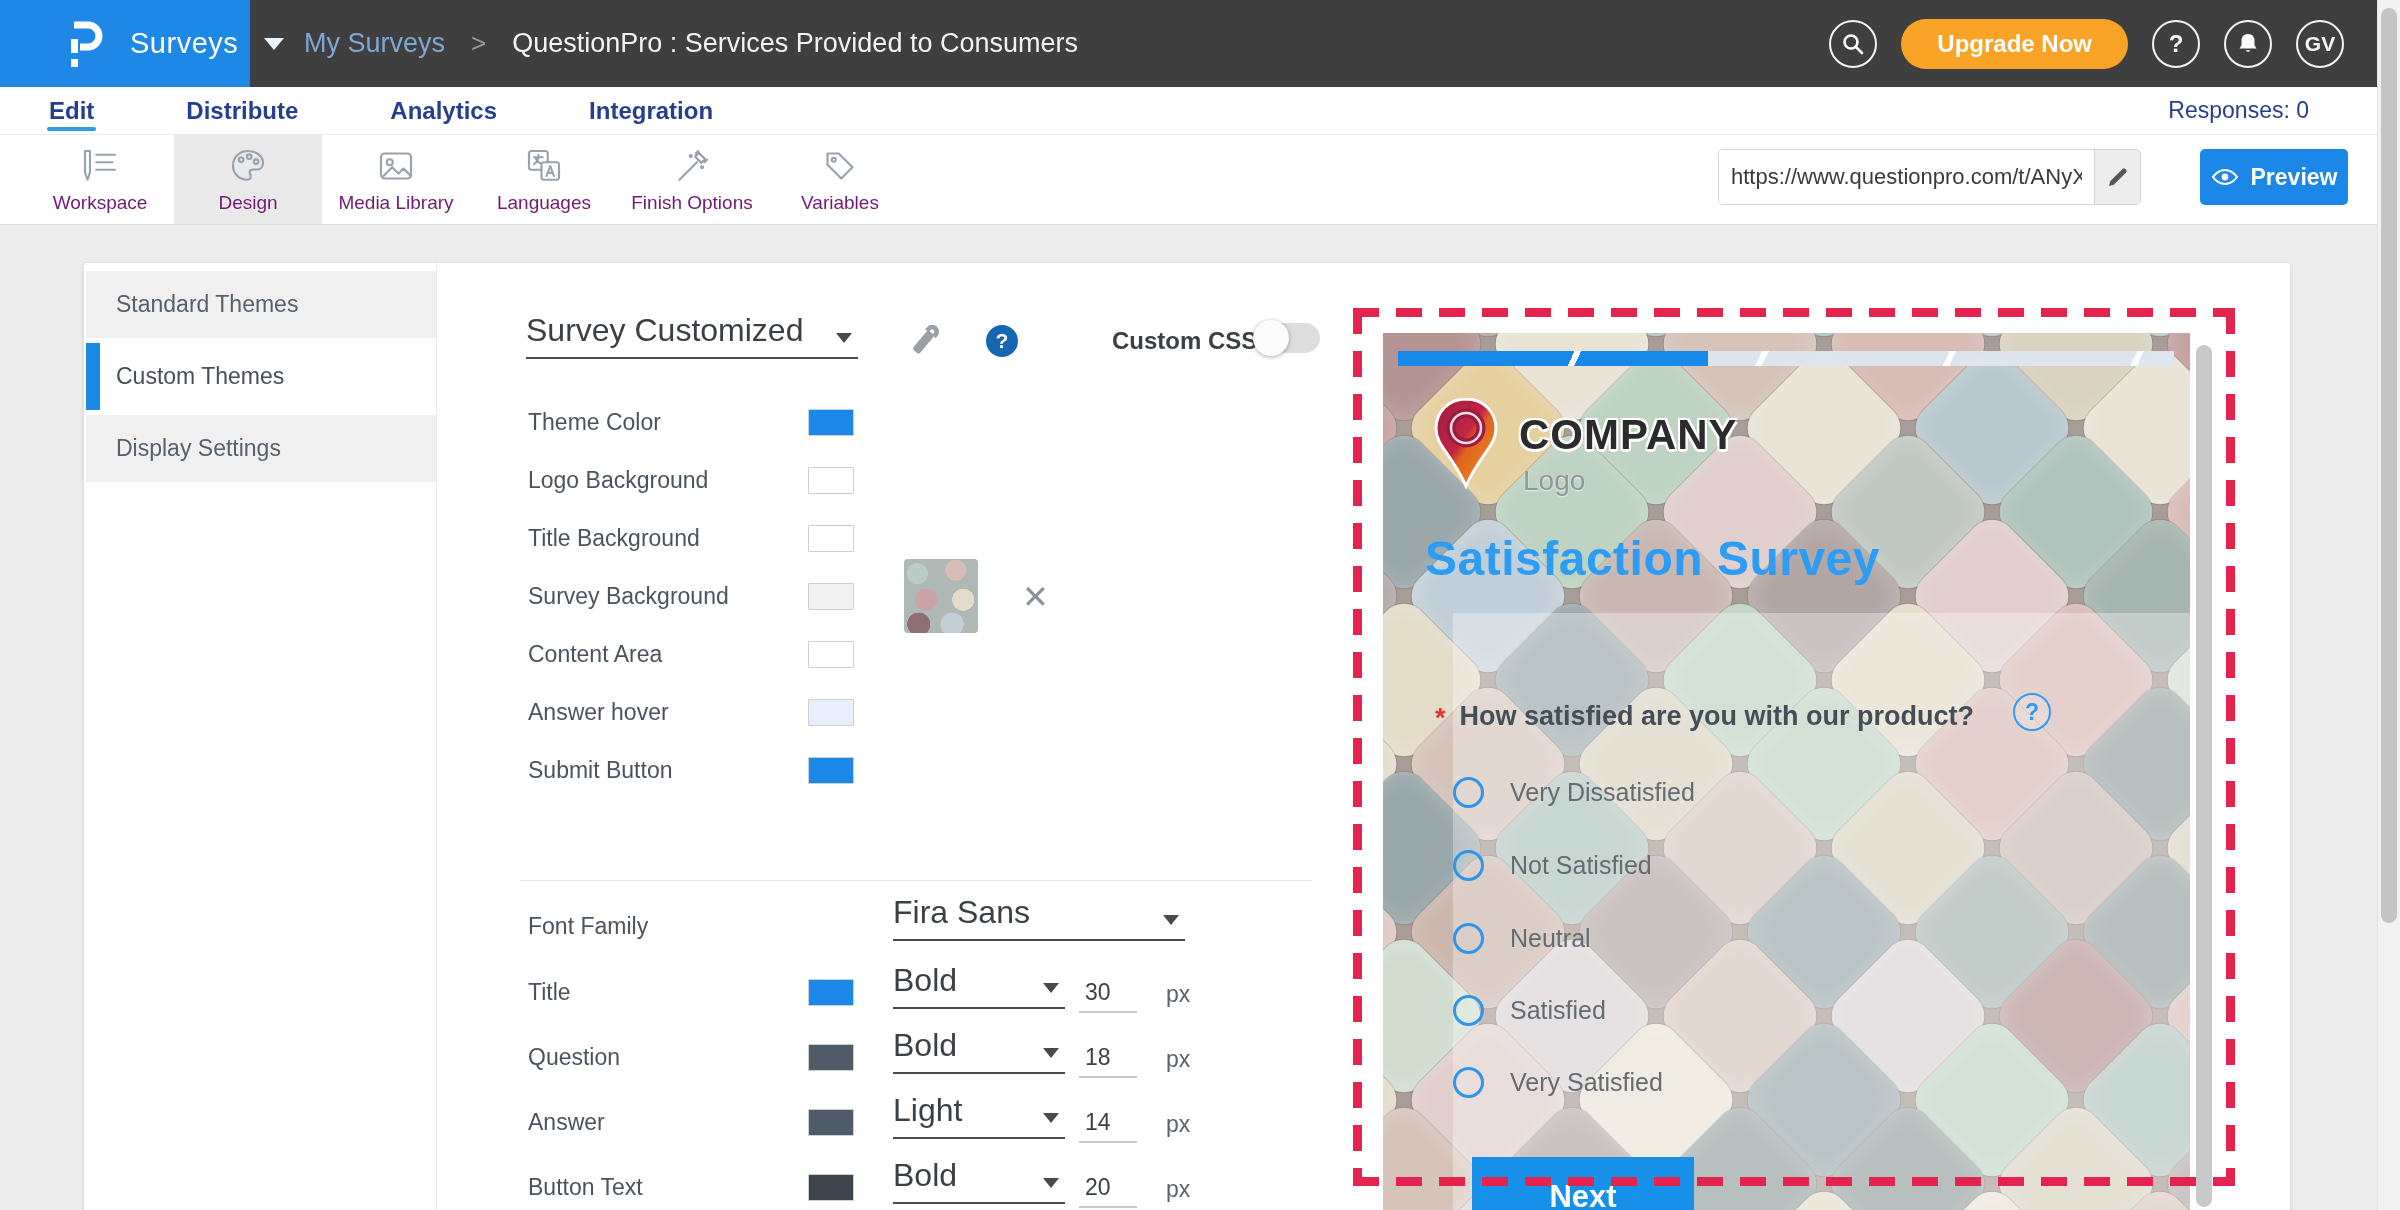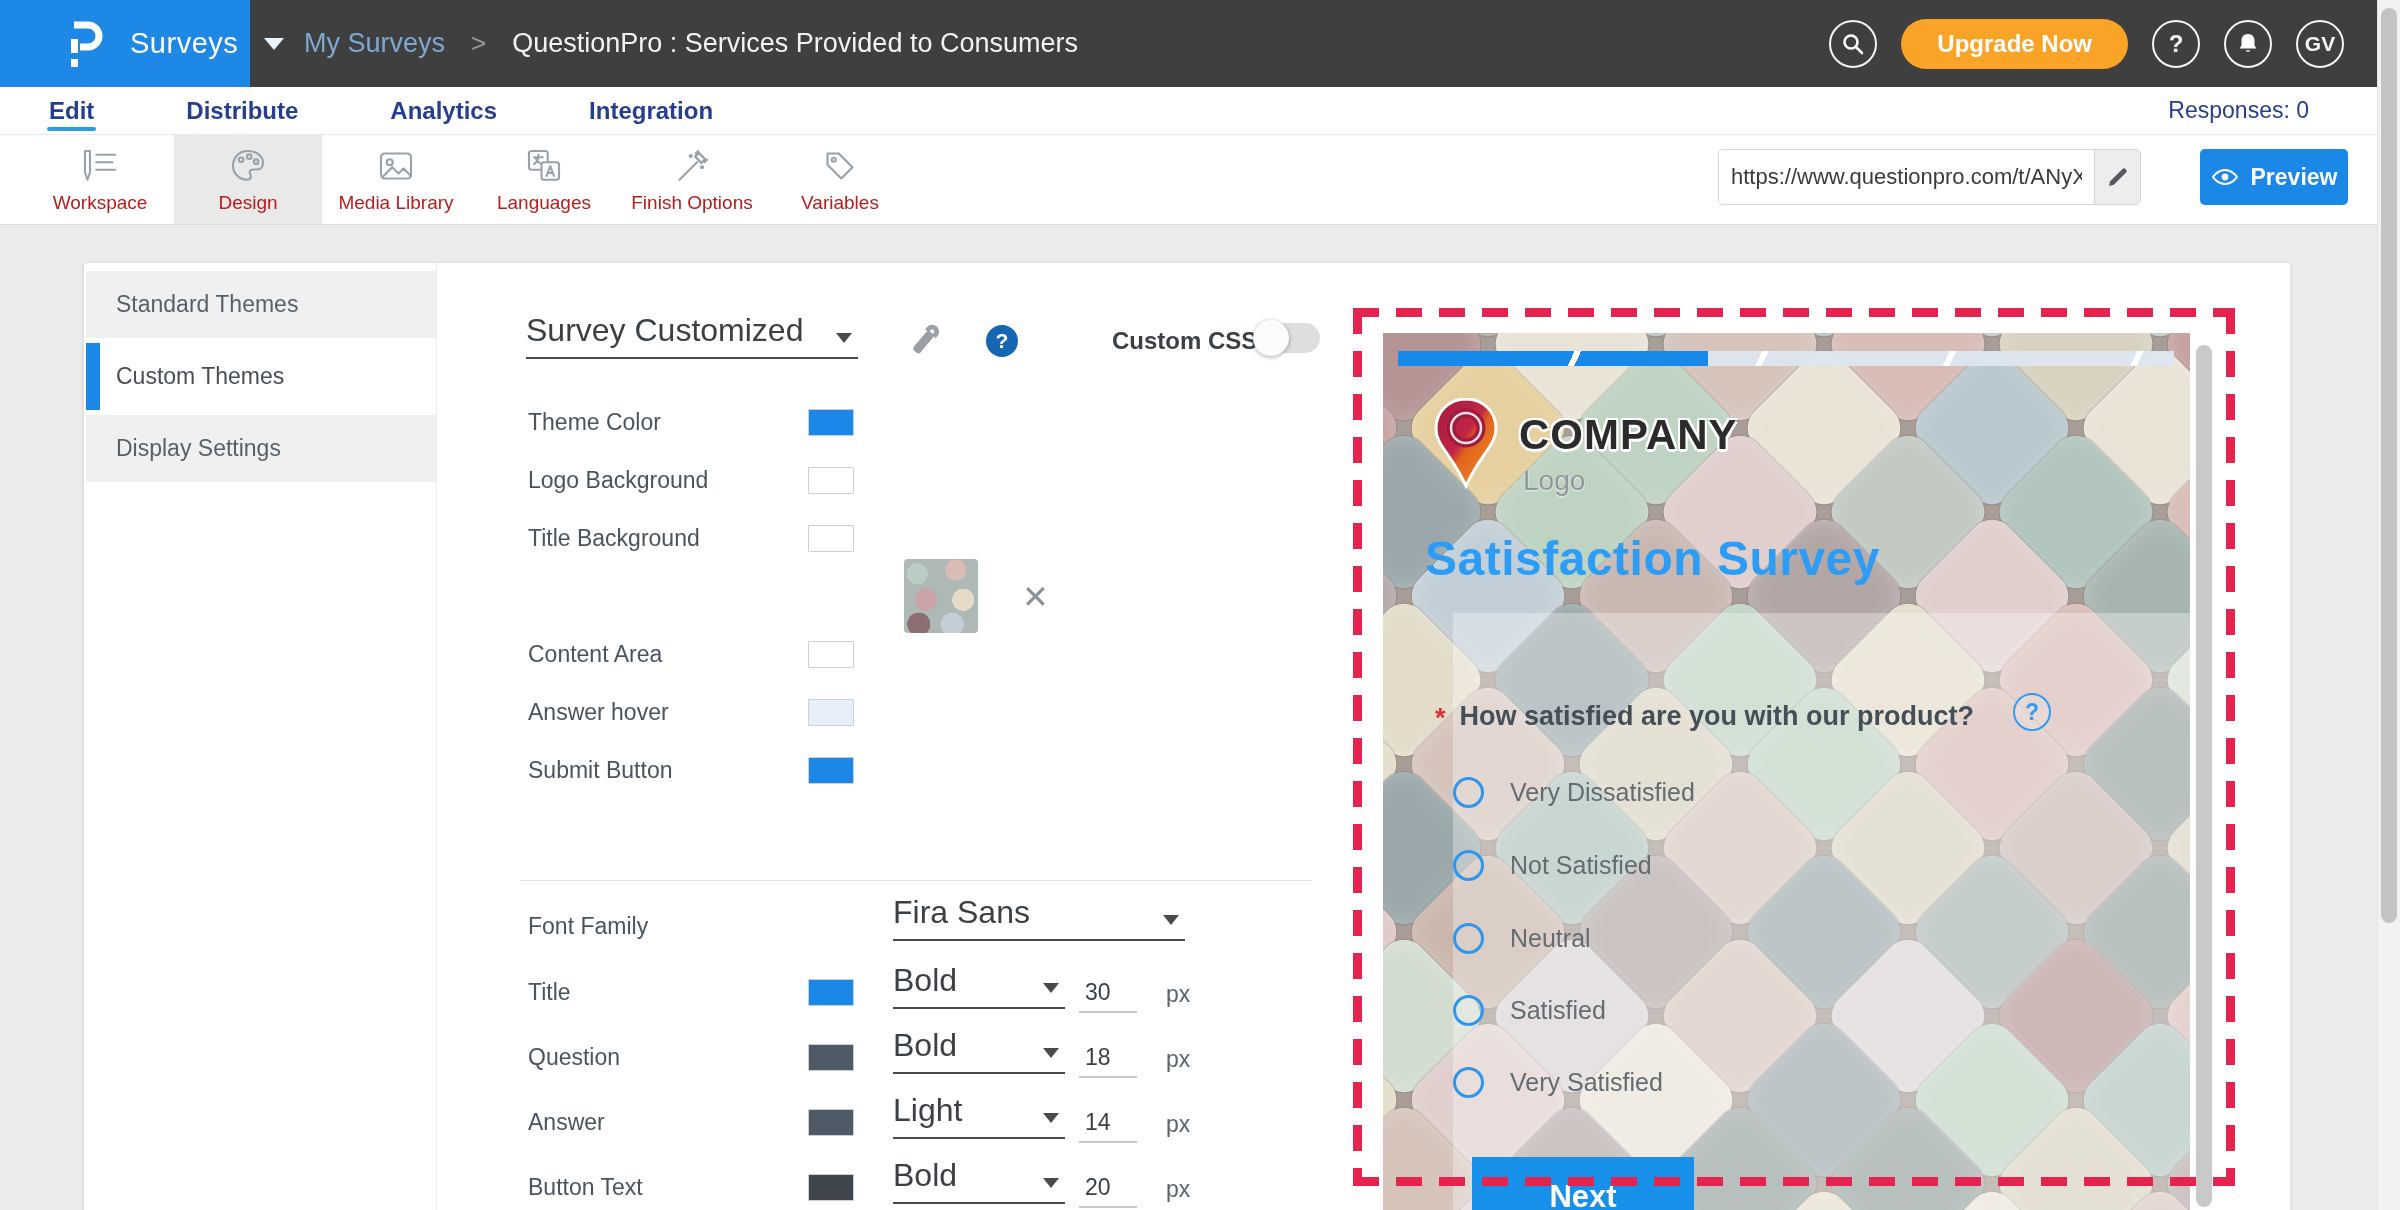--- a/index.html
+++ b/index.html
@@ -32,21 +32,21 @@
   .tab + .tab { margin-left:88px; }
   .tab.active::after { content:""; position:absolute; left:0; right:0; bottom:4px; height:4px; background:#2D9CDB; border-radius:2px; }
   .responses { margin-left:auto; margin-right:68px; color:#253F8E; font-size:23px; font-weight:normal; }
   
   .toolrow { position:absolute; left:0; top:135px; width:2377px; height:90px; background:#fff; z-index:28;
     border-bottom:1px solid #DCDCDC; display:flex; align-items:stretch; }
   .tools { display:flex; margin-left:26px; }
   .tool { width:148px; display:flex; flex-direction:column; align-items:center; justify-content:center; gap:6px; }
   .tool.active { background:#E9E9E9; }
   .tool svg { width:40px; height:40px; stroke:#98A2AC; fill:none; stroke-width:1.7; stroke-linecap:round; stroke-linejoin:round; }
-  .tool-label { font-size:19px; color:#b91c1c; }
+  .tool-label { font-size:19px; color:#701a75; }
   .urlwrap { position:absolute; left:1718px; top:14px; height:56px; display:flex; border:1px solid #D4D4D4; border-radius:5px; overflow:hidden; background:#fff; }
   .urlinput { width:375px; height:100%; border:none; outline:none; font-size:22px; color:#3A3A3A; padding:0 12px; font-family:"Liberation Sans", sans-serif; }
   .urledit { width:46px; background:#EDEDED; border-left:1px solid #D4D4D4; display:flex; align-items:center; justify-content:center; }
   .urledit svg { width:24px; height:24px; fill:#55595E; }
   .preview-btn { position:absolute; left:2200px; top:14px; width:148px; height:56px; background:#1B87E6; border:none; border-radius:5px;
     color:#fff; font-size:23px; font-weight:bold; display:flex; align-items:center; justify-content:center; gap:12px; }
   .preview-btn svg { width:28px; height:20px; stroke:#fff; fill:none; stroke-width:2; }
   
   .card { position:absolute; left:84px; top:263px; width:2206px; height:960px; background:#fff; border-radius:3px;
     box-shadow:0 1px 4px rgba(0,0,0,.14); z-index:5; }
@@ -266,20 +266,24 @@
       <span class="tp-label">Theme Color</span>
       <div class="swatch" style="background: rgb(27, 135, 230);"></div>
     </div>
     <div class="crow" style="top:190px;">
       <span class="tp-label">Logo Background</span>
       <div class="swatch" style="background: rgb(255, 255, 255);"></div>
     </div>
     <div class="crow" style="top:248px;">
       <span class="tp-label">Title Background</span>
       <div class="swatch" style="background: rgb(255, 255, 255);"></div>
+    </div>
+    <div class="crow" style="top:306px;">
+      <span class="tp-label">Survey Background</span>
+      <div class="swatch" style="background: rgb(241, 241, 241);"></div>
     </div>
     <div class="bg-thumb"></div>
     <div class="bg-remove">✕</div>
     <div class="crow" style="top:364px;">
       <span class="tp-label">Content Area</span>
       <div class="swatch" style="background: rgb(255, 255, 255);"></div>
     </div>
     <div class="crow" style="top:422px;">
       <span class="tp-label">Answer hover</span>
       <div class="swatch" style="background: rgb(233, 239, 250);"></div>

